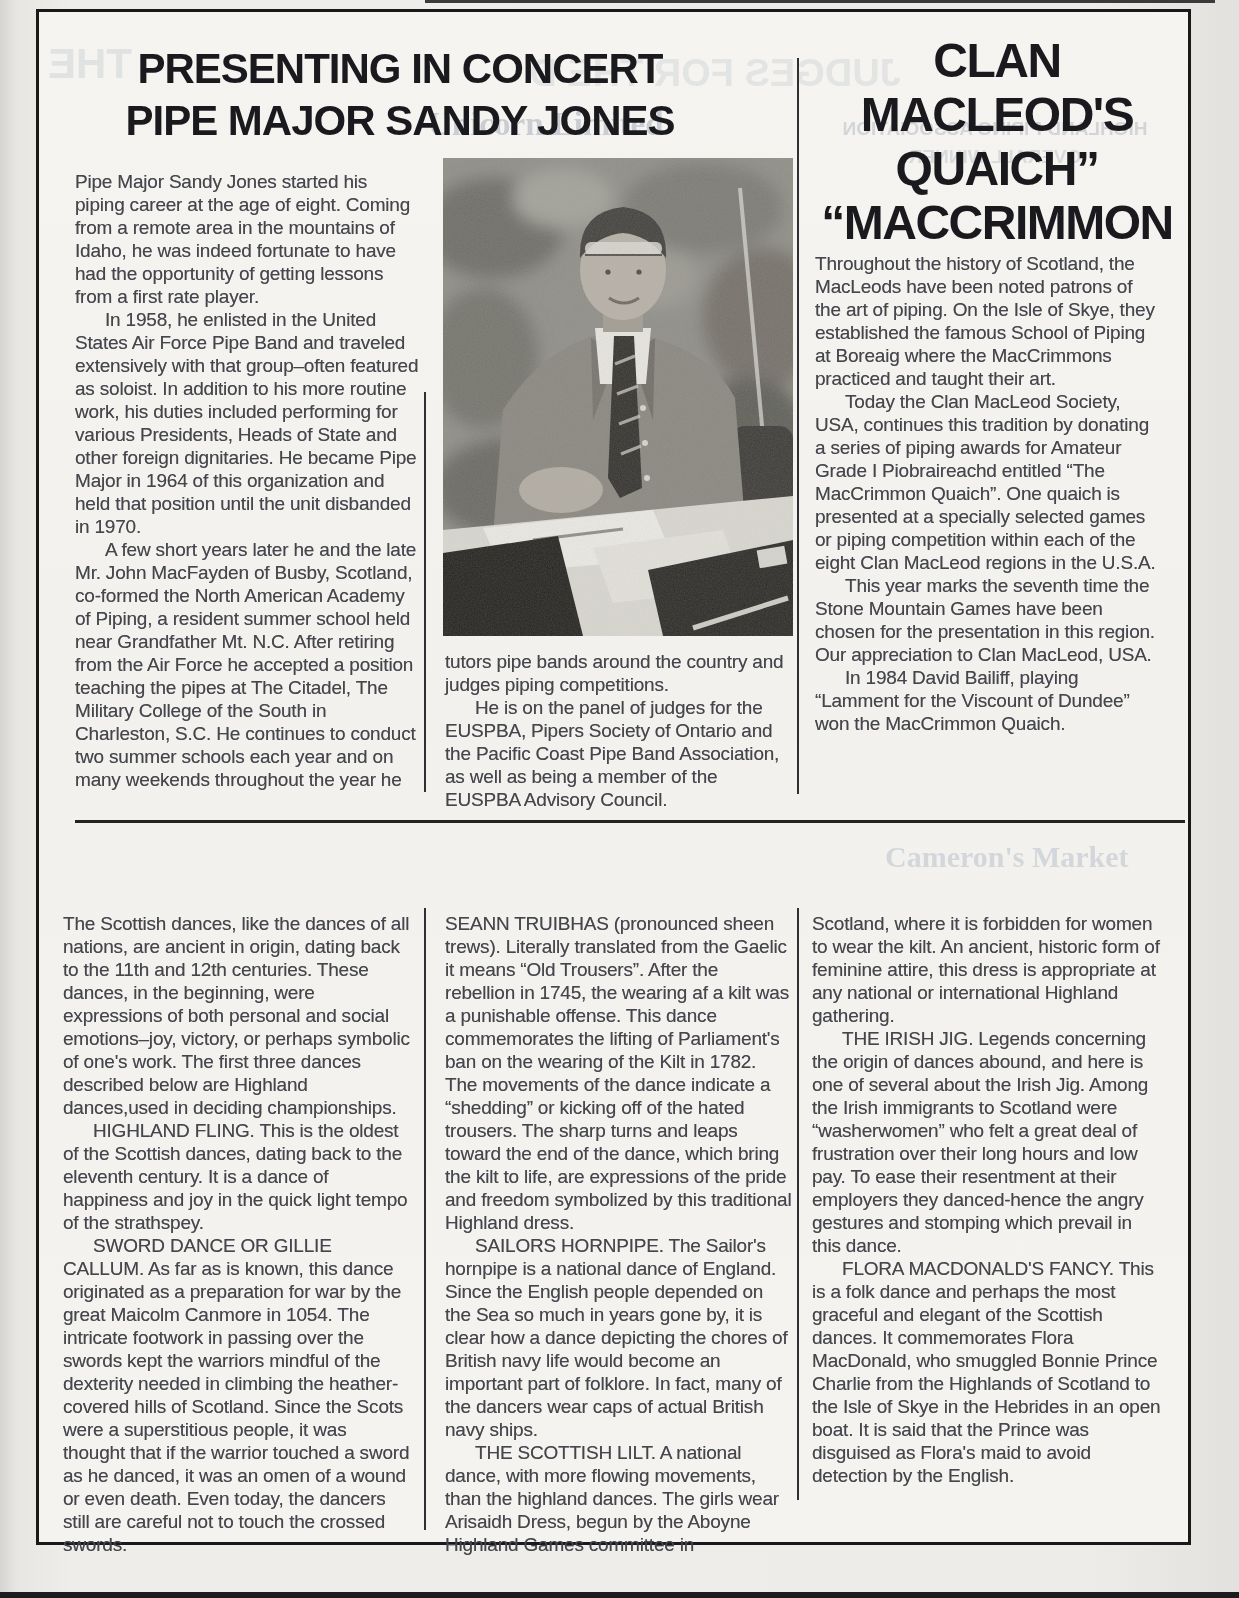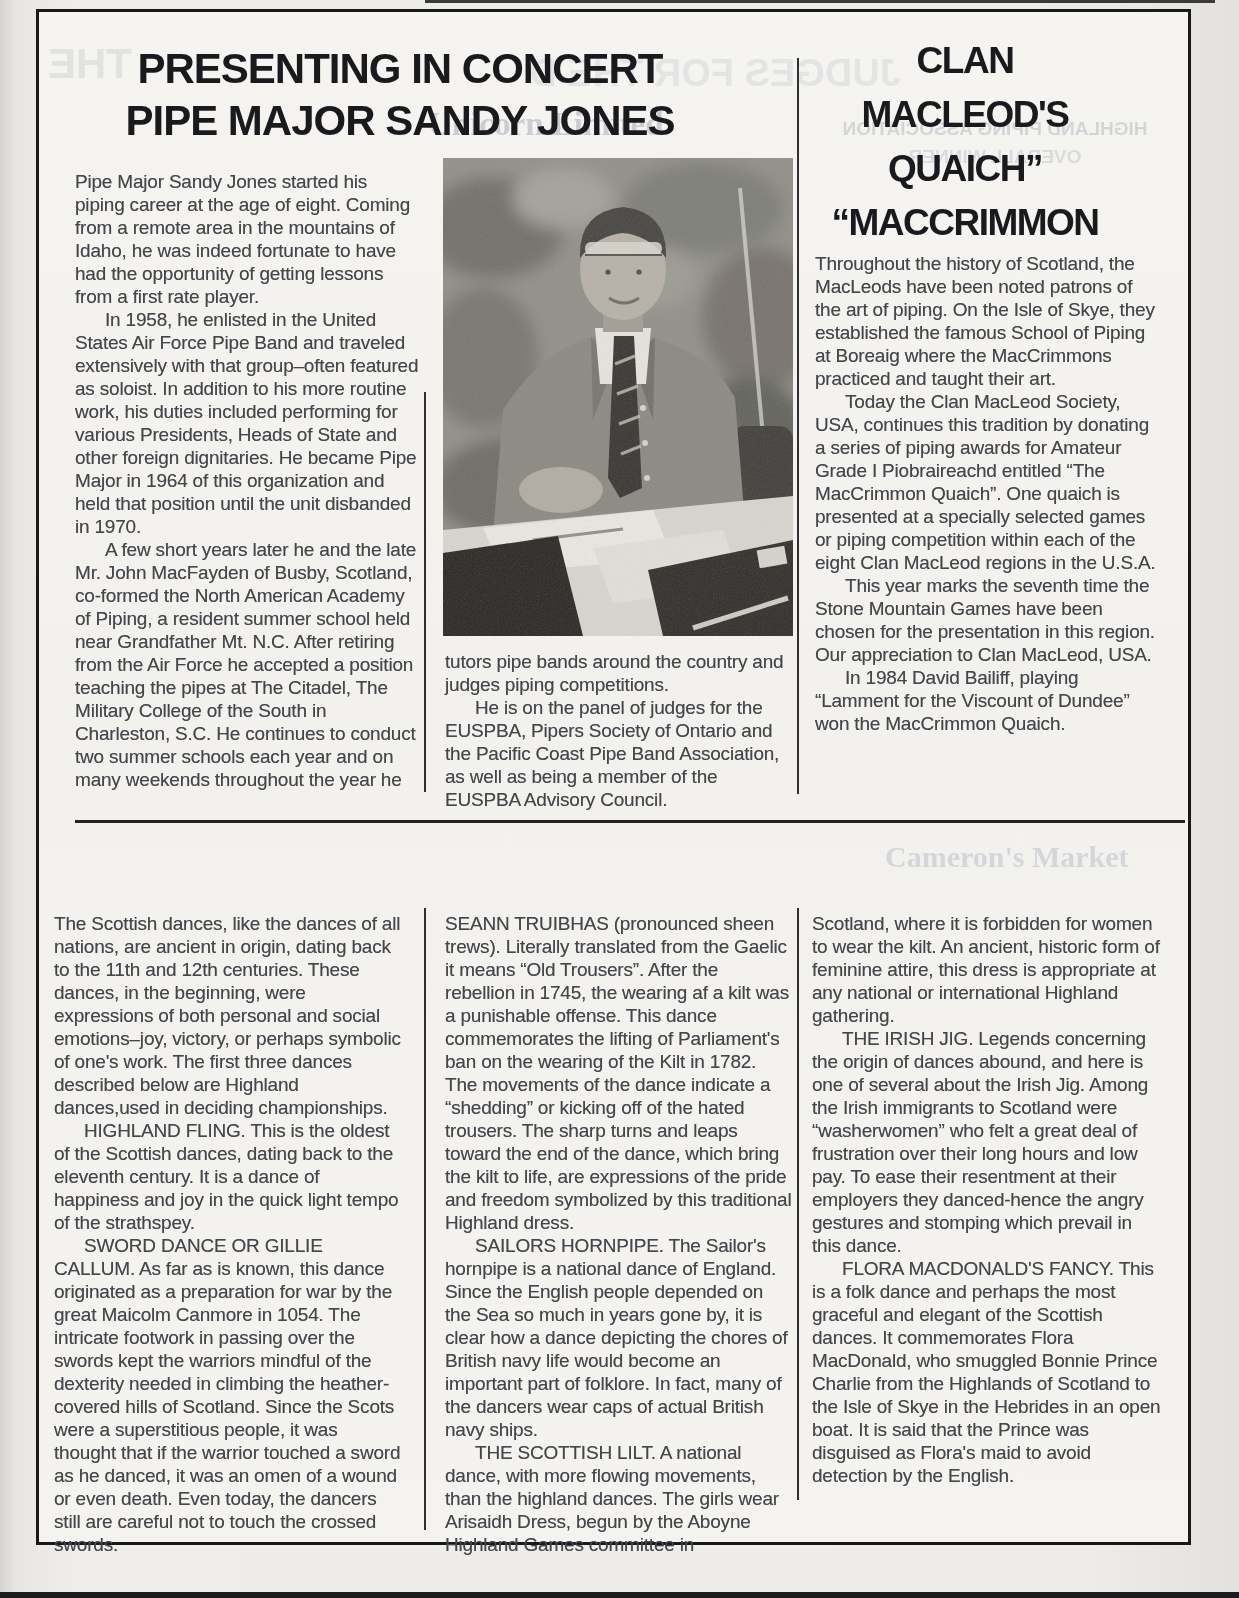--- a/index.html
+++ b/index.html
@@ -11,29 +11,29 @@
   .scan-strip-top{position:absolute;left:425px;top:0;width:790px;height:3px;background:#3a3a3c;}
   .scan-strip-bottom{position:absolute;left:0;top:1592px;width:1239px;height:6px;background:#1c1c1e;}
   .frame{
     position:absolute;left:36px;top:9px;width:1149px;height:1530px;
     border:3px solid #19191b;
     background:linear-gradient(180deg,#f5f4f0 0%,#f2f1ed 45%,#f4f3ef 100%);
   }
   .headline{position:absolute;font-weight:bold;color:#1a1a1e;text-align:center;letter-spacing:-1px;}
   .headline p{margin:0;text-indent:0 !important;}
   .h-left{left:60px;top:30px;width:680px;font-size:42px;line-height:52px;margin-top:13px;}
-  .h-right{left:776px;top:34px;width:378px;font-size:37px;line-height:54px;letter-spacing:-1.5px;}
+  .h-right{left:808px;top:34px;width:378px;font-size:48px;line-height:54px;letter-spacing:-1.5px;}
   .h-dancing{left:36px;top:846px;width:1152px;font-size:45px;line-height:50px;}
   .article{position:absolute;font-size:19px;line-height:23px;color:#45464c;letter-spacing:-0.2px;text-shadow:0 0 0.4px rgba(60,60,72,.5);}
   .article p{margin:0;}
   .article p + p{text-indent:30px;}
   .col-a{left:75px;top:170px;width:345px;}
   .col-b{left:445px;top:650px;width:347px;}
   .col-c{left:815px;top:252px;width:348px;}
-  .col-d1{left:54px;top:912px;width:350px;}
+  .col-d1{left:63px;top:912px;width:350px;}
   .col-d2{left:445px;top:912px;width:347px;}
   .col-d3{left:812px;top:912px;width:350px;}
   .vrule{position:absolute;width:2px;background:#303034;}
   .v1{left:424px;top:392px;height:400px;}
   .v2{left:797px;top:58px;height:736px;}
   .v3{left:424px;top:908px;height:622px;}
   .v4{left:797px;top:908px;height:592px;}
   .hrule{position:absolute;left:75px;top:820px;width:1110px;height:3px;background:#232325;}
   .photo{position:absolute;left:443px;top:158px;width:350px;height:478px;}
   .pageno{position:absolute;left:1242px;top:1549px;width:45px;text-align:right;font-size:23px;color:#3d3f45;}

